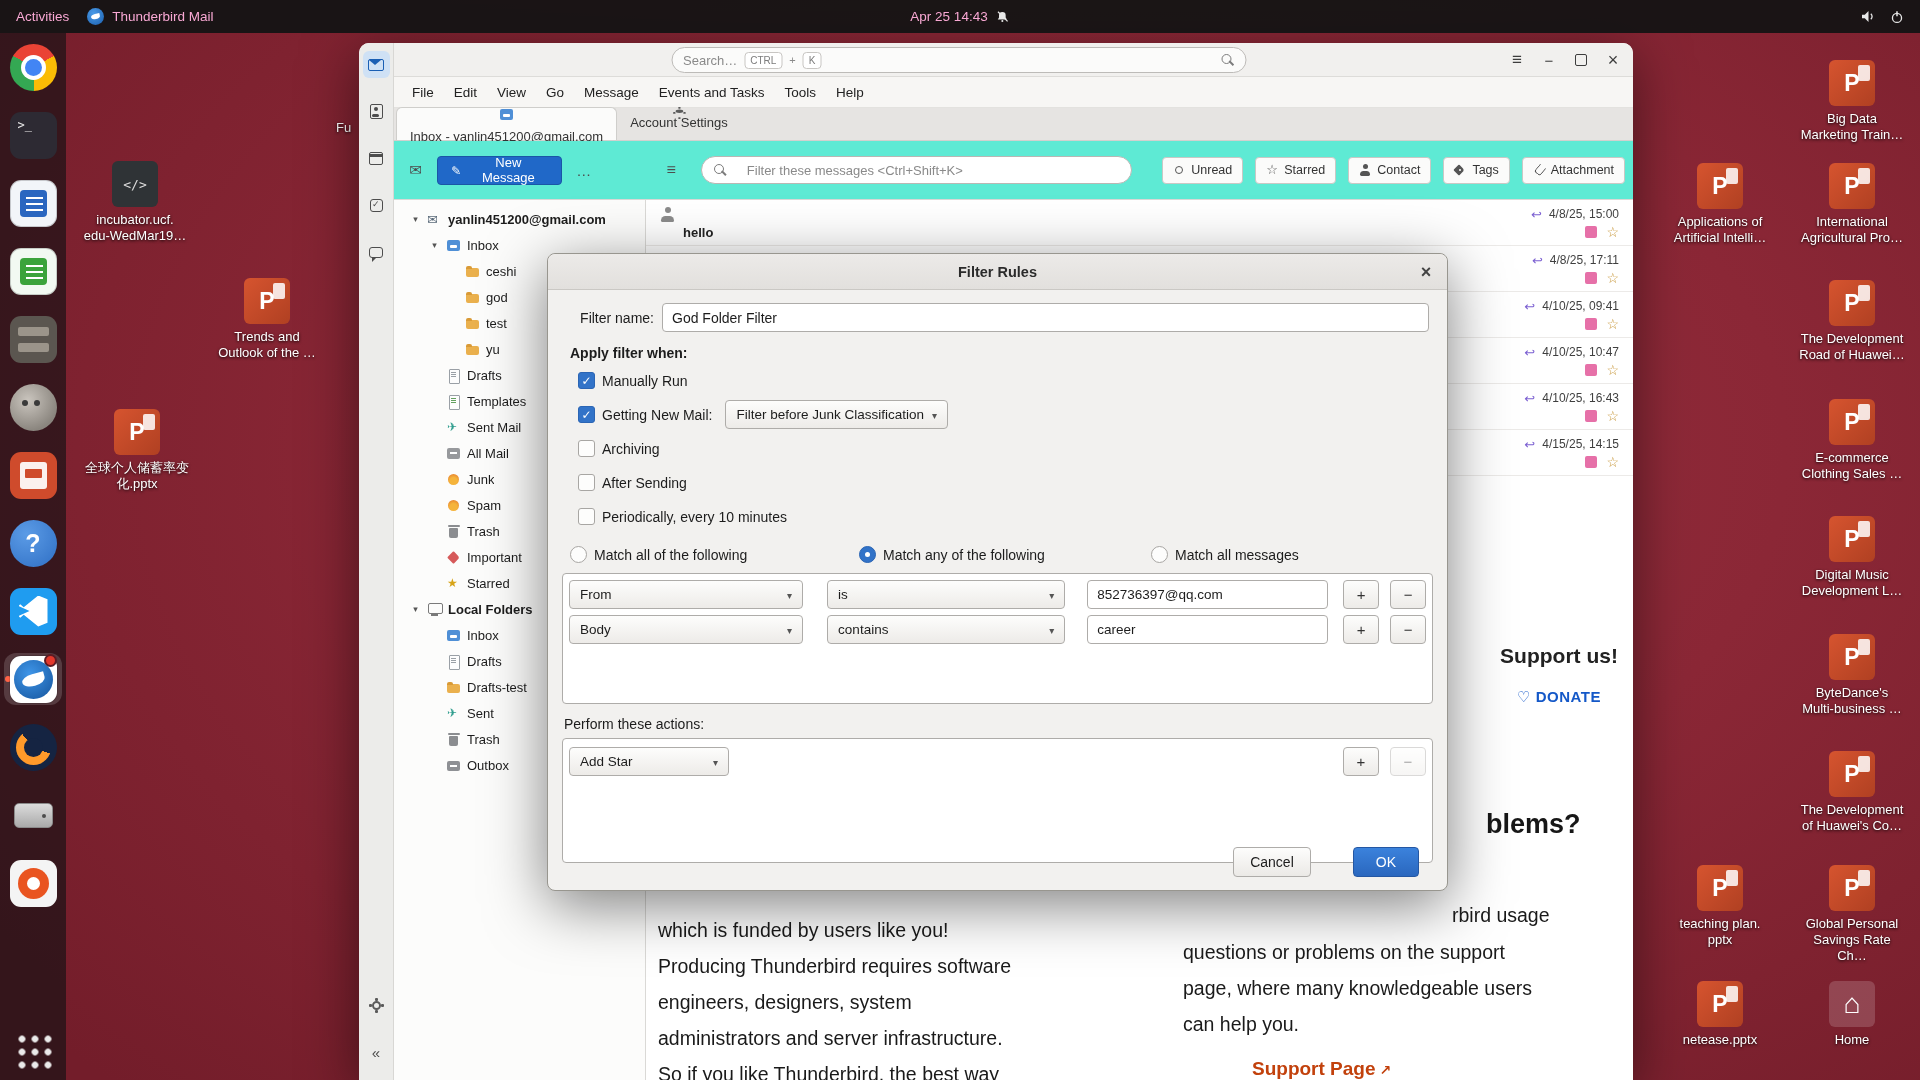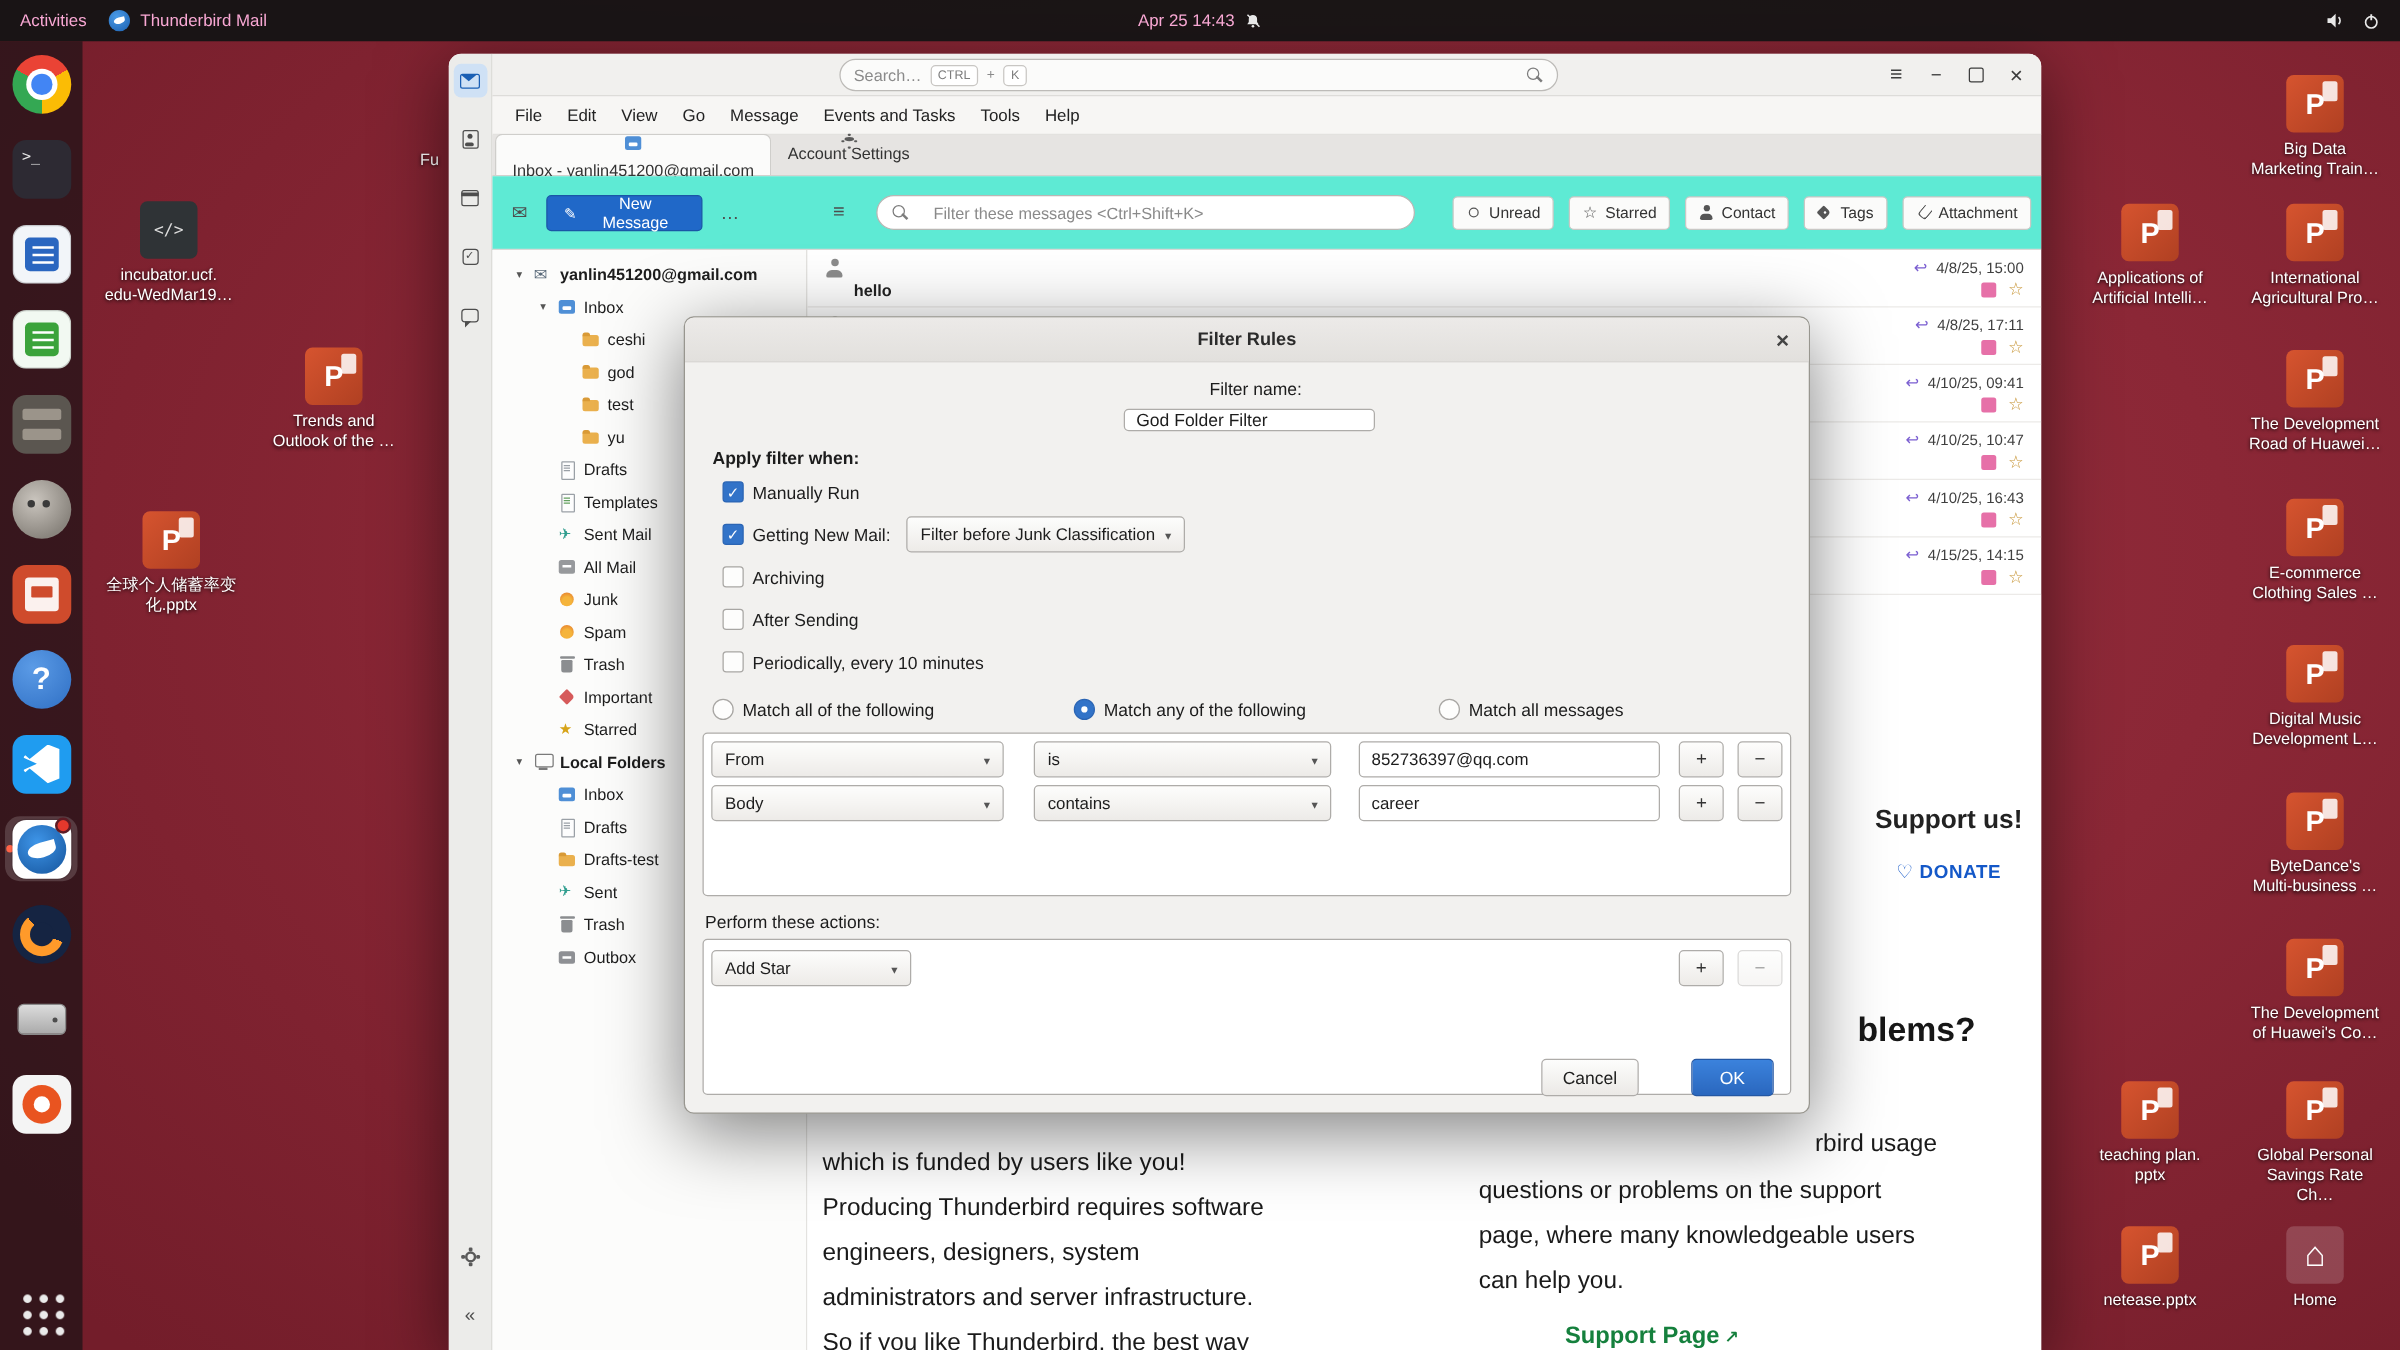--- a/index.html
+++ b/index.html
@@ -199,35 +199,35 @@
   .mdate { font-size:12px; color:#3f3f3f; margin-left:7px; }
   .reply-ico::before { content:"↩"; color:#7b5fd1; font-size:13px; }
   .tag-ico { width:12px; height:12px; border-radius:2px; background:#e670a8; margin-right:9px; flex:none; }
   .star-ico::before { content:"☆"; color:#c79536; font-size:14px; }
 
   .startpage { position:absolute; left:0; right:0; top:276px; bottom:0; background:#fff; font-size:19.5px; color:#1a1a1a; }
   .sp-left { position:absolute; left:12px; top:436px; }
   .sp-right { position:absolute; left:537px; top:458px; }
   .sp-line { line-height:36px; white-space:nowrap; }
   .sp-frag { position:absolute; left:806px; top:421px; line-height:36px; }
-  .sp-link { position:absolute; left:606px; top:582px; font-size:19px; font-weight:bold; color:#15803d; }
+  .sp-link { position:absolute; left:606px; top:582px; font-size:19px; font-weight:bold; color:#c2410c; }
   .sp-link::after { content:" ↗"; font-size:14px; }
   .sp-supportus { position:absolute; left:838px; top:168px; width:150px; text-align:center; font-size:21px; font-weight:600; color:#222; }
   .sp-donate { position:absolute; left:838px; top:212px; width:150px; text-align:center; font-size:15px; font-weight:bold; color:#1458c8; letter-spacing:.5px; }
   .heart::before { content:"♡ "; }
   .sp-blems { position:absolute; left:840px; top:333px; font-size:27px; font-weight:bold; color:#171717; }
 
   
   .dialog { position:absolute; left:547px; top:253px; width:901px; height:638px; background:#f2f1ef;
     border:1px solid #98968f; border-radius:8px; box-shadow:0 14px 60px rgba(0,0,0,.5); z-index:40; font-size:14px; color:#1c1c1c; }
   .dlg-title { height:36px; background:linear-gradient(#eceae8,#e2e0dd); border-bottom:1px solid #cac8c4; border-radius:8px 8px 0 0;
     display:flex; align-items:center; justify-content:center; font-size:14.5px; font-weight:600; color:#2b2b2b; position:relative; }
   .dlg-close { position:absolute; right:10px; top:7px; width:22px; height:22px; display:flex; align-items:center; justify-content:center; border-radius:4px; color:#444; }
   .dlg-close::before { content:"×"; font-size:18px; }
-  .name-row { display:flex; align-items:center; gap:8px; margin:13px 18px 0 22px;flex-direction:column; }
+  .name-row { display:flex; align-items:center; gap:8px; margin:13px 18px 0 22px; }
   .name-label { width:84px; text-align:right; }
   .name-input { flex:1; height:29px; border:1px solid #aeaca9; border-radius:4px; background:#fff; padding:0 9px; font-size:14px; font-family:inherit; color:#1c1c1c; }
   .apply-label { margin:13px 0 2px 22px; font-weight:bold; }
   .cbx-row { display:flex; align-items:center; gap:7px; margin:5px 0 0 30px; min-height:21px; }
   .cbx { width:17px; height:17px; border-radius:3px; background:#fdfdfc; border:1px solid #a8a6a3; display:flex; align-items:center; justify-content:center; flex:none; }
   .cbx.on { background:#3273c8; border-color:#2b65b4; }
   .cbx.on::before { content:"✓"; color:#fff; font-size:12px; font-weight:bold; }
   .dd { height:29px; display:flex; align-items:center; gap:8px; padding:0 10px; border:1px solid #aeaca9; border-radius:4px;
     background:linear-gradient(#fdfdfc,#edebe8); font-size:13.5px; color:#1d1d1d; }
   .dd-label { flex:1; white-space:nowrap; overflow:hidden; }

